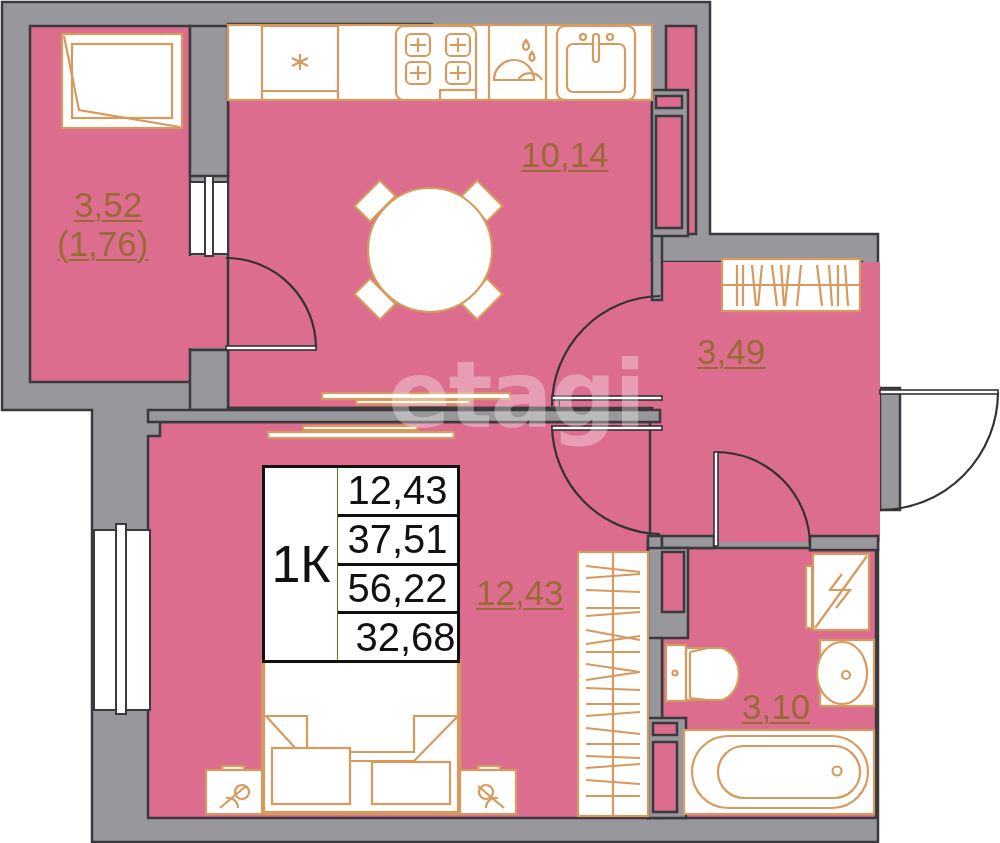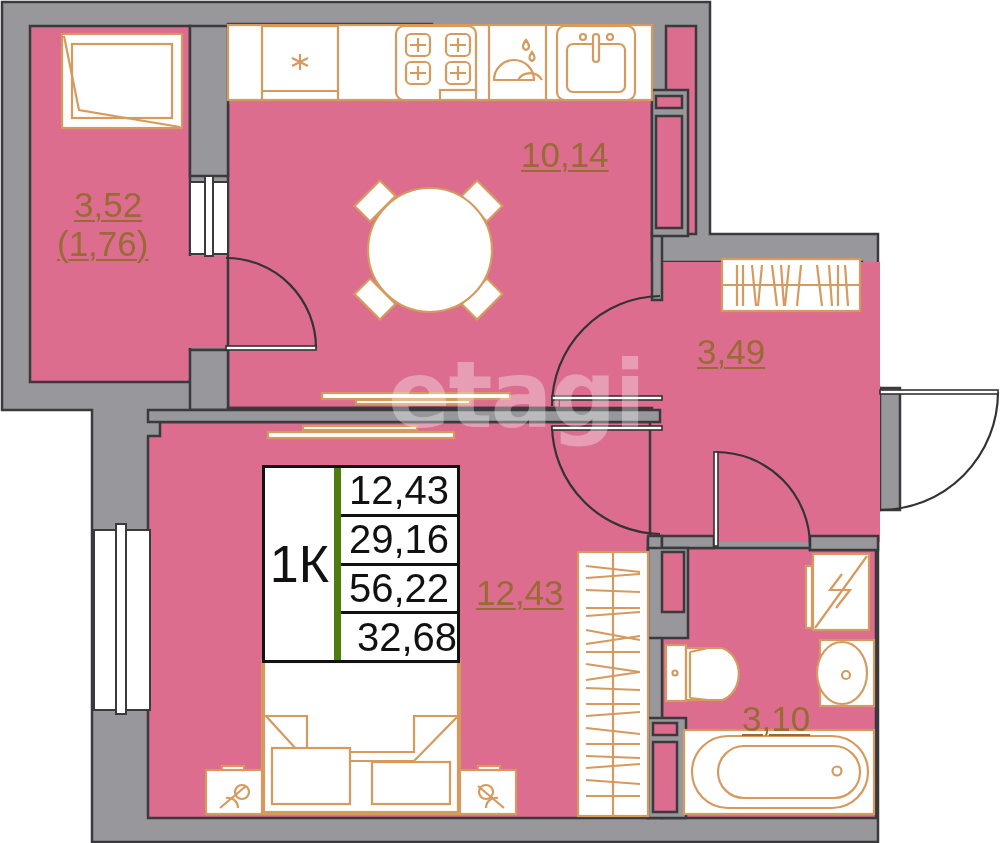--- a/index.html
+++ b/index.html
@@ -13,21 +13,21 @@
     .furn-line { fill: none; stroke: #d69a5e; stroke-width: 2.2; }
     .door-arc { fill: none; stroke: #333333; stroke-width: 2.2; }
     .door-leaf { fill: #ffffff; stroke: #333333; stroke-width: 1.6; }
     .win { fill: #ffffff; stroke: #3a3a3c; stroke-width: 2; }
     .duct { fill: #dc6d8f; stroke: #3a3a3c; stroke-width: 2.5; }
     .area-label { position: absolute; color: #9a6a35; font-size: 35px; line-height: 38px;
                   text-decoration: underline; text-decoration-thickness: 2px; text-underline-offset: 3px;
                   font-family: "Liberation Sans", sans-serif; white-space: nowrap; }
     #summary { position: absolute; left: 262px; top: 465px; width: 198px; height: 198px;
                border: 3px solid #111; box-sizing: border-box; background: #fff; display: flex; }
-    #summary .type { width: 72px; border-right: 7px solid #4d7c0f; display: flex; align-items: center;
+    #summary .type { width: 72px; border-right: 1px solid #4d7c0f; display: flex; align-items: center;
                      justify-content: center; font-size: 52px; color: #111; }
     #summary .vals { flex: 1; display: flex; flex-direction: column; }
     #summary .vals div { flex: 1; border-bottom: 3px solid #111; display: flex; align-items: center;
                          justify-content: center; font-size: 40px; color: #111; }
     #summary .vals div:last-child { border-bottom: none; padding-left: 16px; }
     #watermark { position: absolute; left: 388px; top: 342px; font-size: 92px; font-weight: bold;
                  color: rgba(255,255,255,0.33); letter-spacing: -2px; font-family: "DejaVu Sans", sans-serif; }
   </style>
 </head>
 <body>
@@ -221,23 +221,23 @@
   </g>
 </svg>
 
 <div id="watermark">etagi</div>
 
 <div class="area-label" style="left:74px; top:186px;">3,52</div>
 <div class="area-label" style="left:57px; top:225px;">(1,76)</div>
 <div class="area-label" style="left:521px; top:136px;">10,14</div>
 <div class="area-label" style="left:697px; top:333px;">3,49</div>
 <div class="area-label" style="left:476px; top:574px;">12,43</div>
-<div class="area-label" style="left:742px; top:688px;margin-top:12px;">3,10</div>
+<div class="area-label" style="left:742px; top:688px;">3,10</div>
 
 <div id="summary">
   <div class="type">1К</div>
   <div class="vals">
     <div>12,43</div>
-    <div>29,16</div>
+    <div>37,51</div>
     <div>56,22</div>
     <div>32,68</div>
   </div>
 </div>
 
 </body></html>

